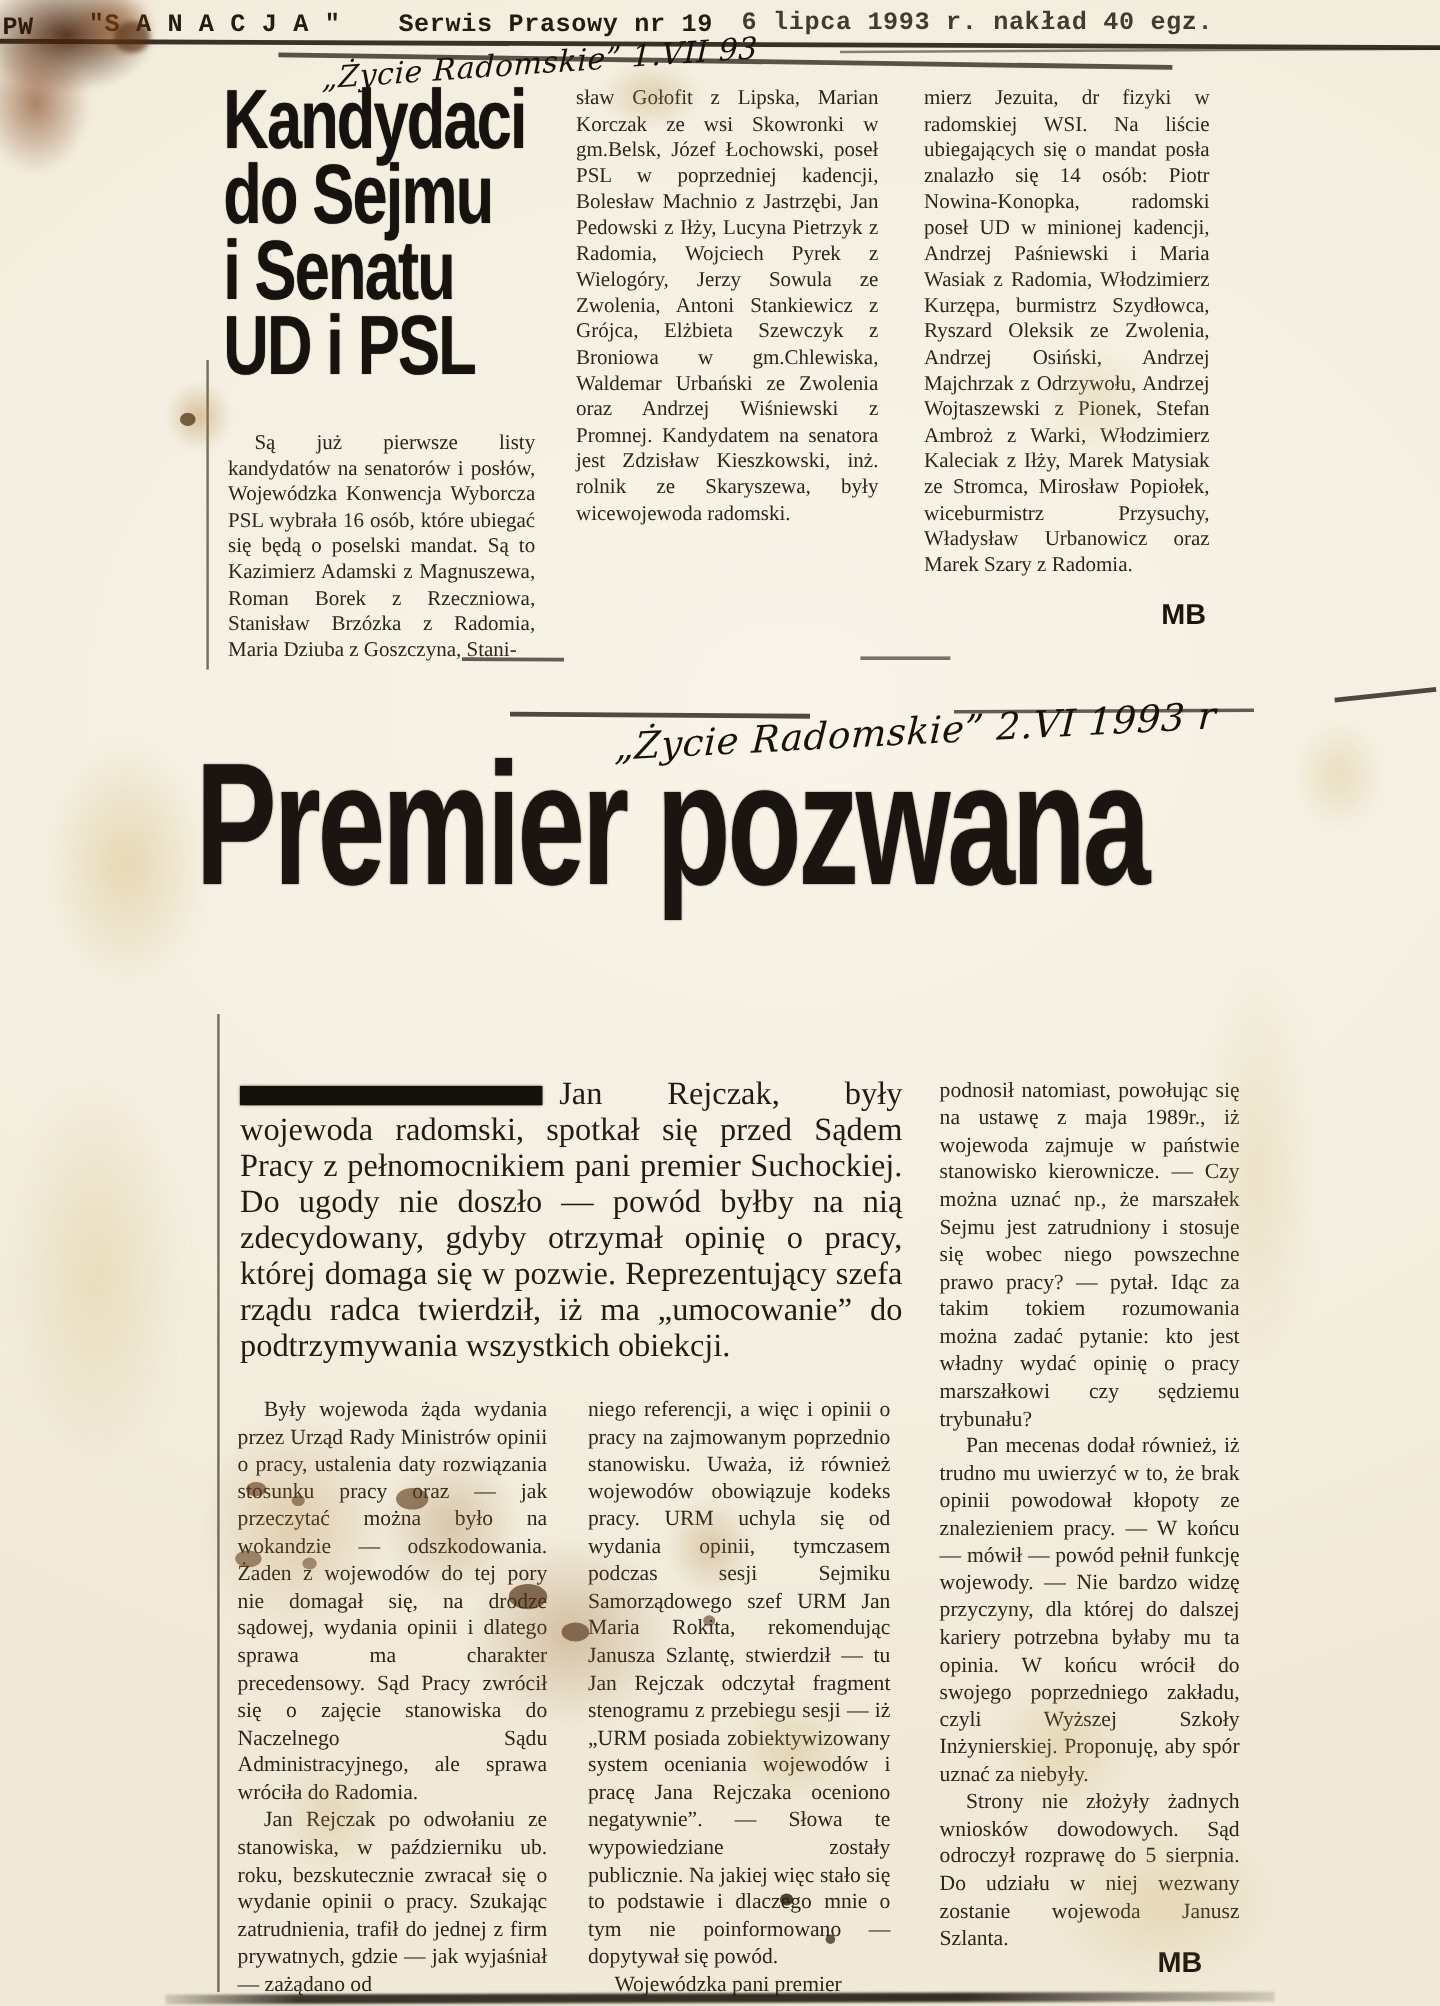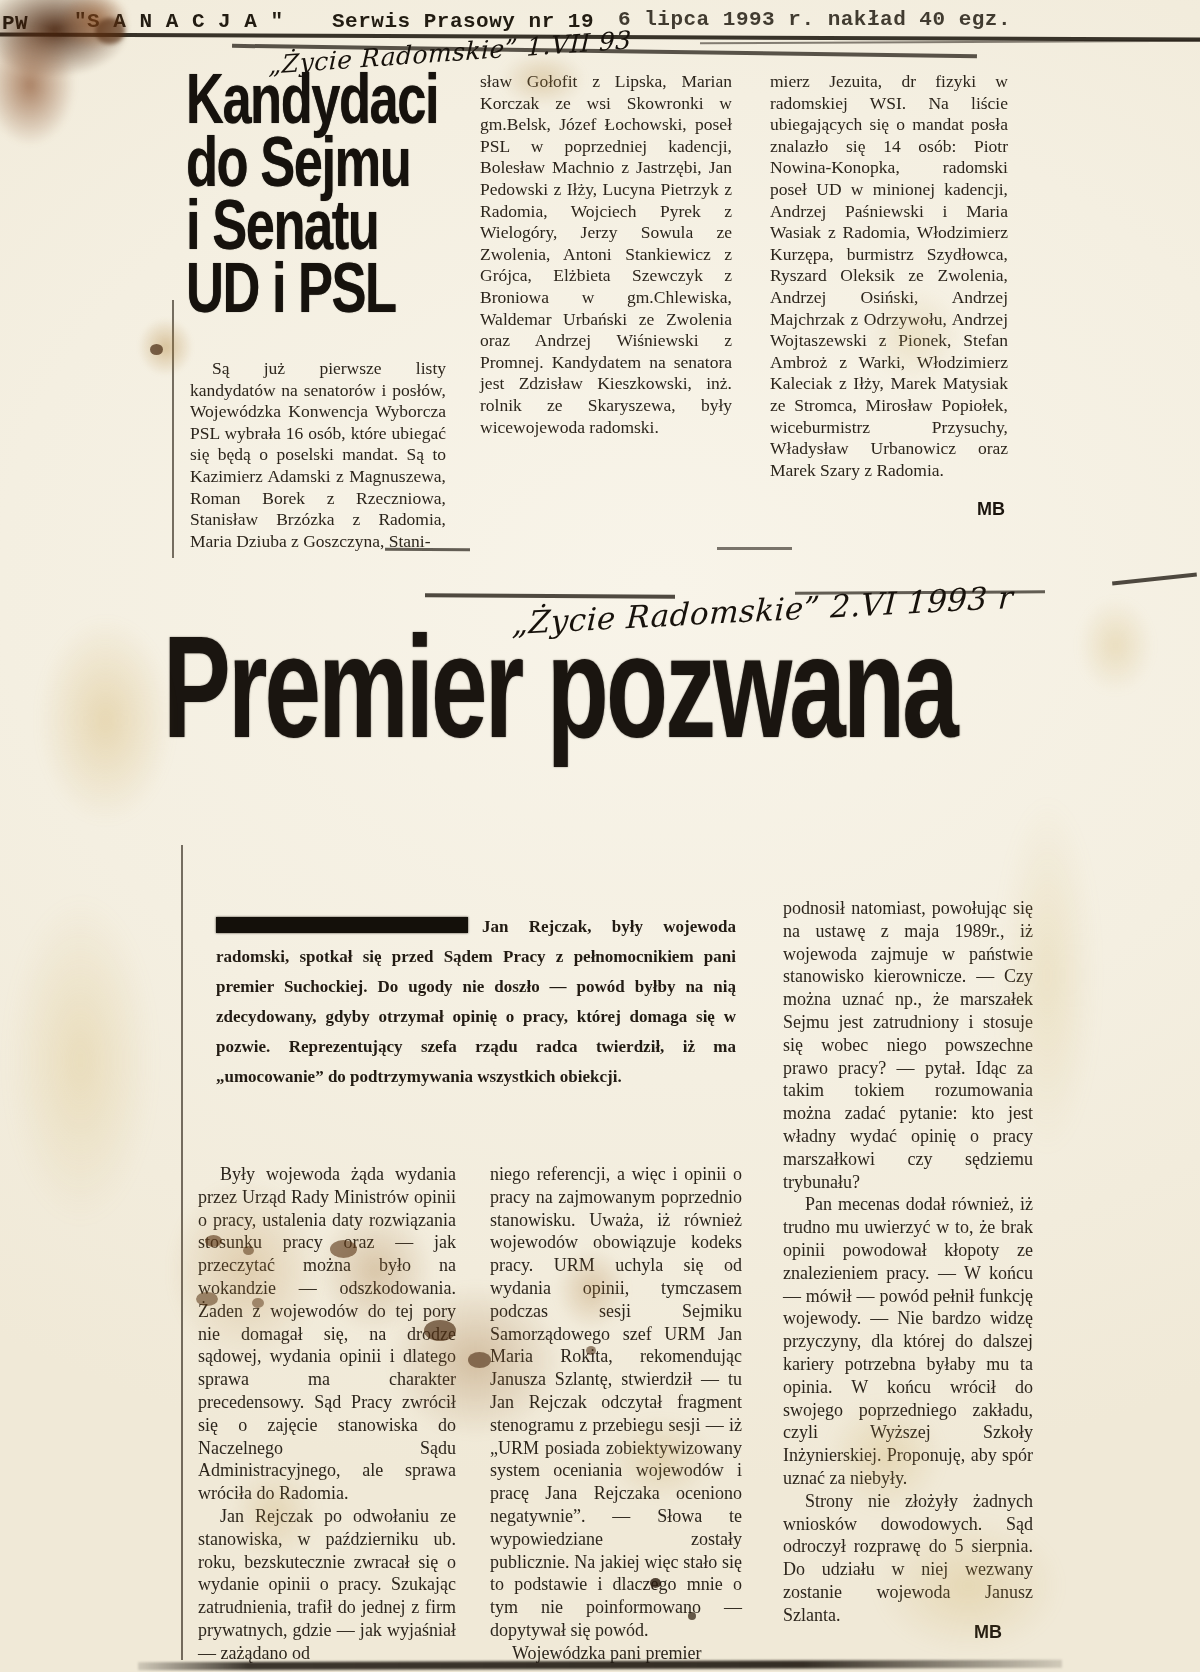--- a/index.html
+++ b/index.html
@@ -28,33 +28,33 @@
   
   .a1-headline{position:absolute;left:186px;top:68px;width:340px;
       font-family:"Liberation Sans", sans-serif;font-weight:700;
       font-size:70px;line-height:63px;letter-spacing:-2px;color:#16120d;
       transform:scaleX(.75);transform-origin:left top;
       text-shadow:0 0 1px rgba(12,9,6,.75);white-space:nowrap;}
   .bodycol{position:absolute;}
   .bodycol p{margin:0;text-align:justify;font-size:17.5px;line-height:21.6px;color:#2c251c;}
   .bodycol p.ind{text-indent:22px;}
   .sig{position:absolute;font-family:"Liberation Sans", sans-serif;font-weight:700;
-      font-size:18px;color:#1b150e;width:62px;text-align:right;}
+      font-size:24px;color:#1b150e;width:62px;text-align:right;}
   
   .a2-headline{position:absolute;left:163px;top:615px;width:1200px;
       font-family:"Liberation Sans", sans-serif;font-weight:700;
       font-size:145px;line-height:1;letter-spacing:-4px;color:#1a1510;
       transform:scaleX(.70);transform-origin:left top;white-space:nowrap;
       text-shadow:0 0 2px rgba(24,17,10,.6);}
   .a2-sub{position:absolute;left:192px;top:770px;width:840px;
       font-family:"Liberation Serif", serif;font-style:italic;font-weight:700;
       font-size:44px;line-height:63px;color:#1d1812;white-space:nowrap;}
   .a2-lead{position:absolute;left:200px;top:896px;width:552px;}
-  .a2-lead p{margin:16px;text-align:justify;font-weight:700;
-      font-size:17px;line-height:30px;color:#221b13;}
+  .a2-lead p{margin:0;text-align:justify;font-weight:400;
+      font-size:27px;line-height:30px;color:#221b13;}
   .lead-bar{display:inline-block;width:252px;height:16px;background:#14100a;
       vertical-align:-1px;margin-right:14px;box-shadow:0 0 2px rgba(20,14,8,.8);}
   .body2 p{font-size:18px;line-height:22.8px;}
 </style>
 </head>
 <body>
 
 <div class="page">
 
   <div>

